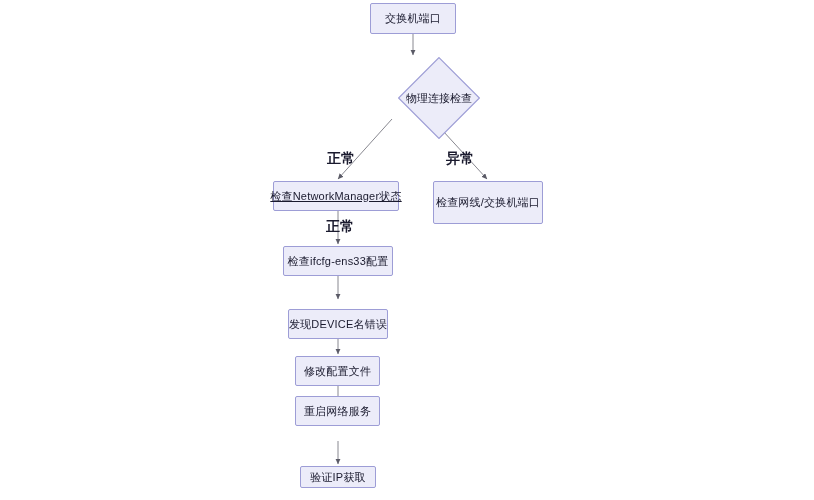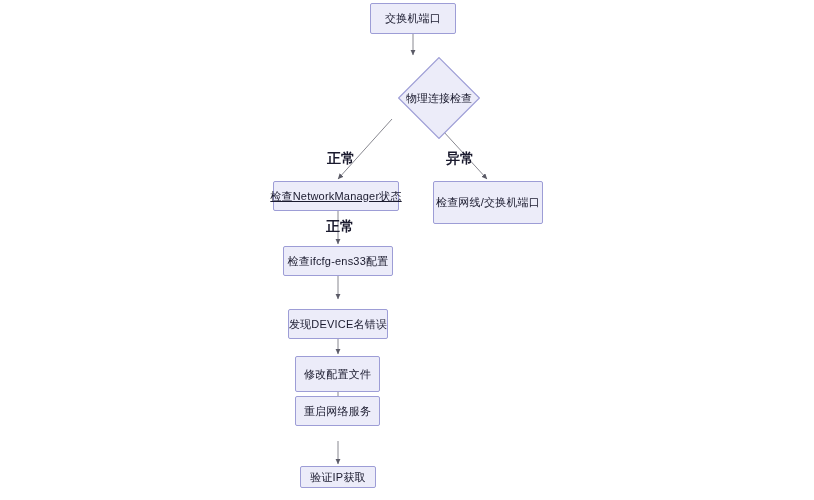--- a/index.html
+++ b/index.html
@@ -111,21 +111,21 @@
 </div>
 
 <div class="node" id="node-ifcfg-check" style="left: 283px; top: 246px; width: 110px; height: 30px;">
   <span>检查ifcfg-ens33配置</span>
 </div>
 
 <div class="node" id="node-device-error" style="left: 288px; top: 301px; width: 100px; height: 30px; margin-top: 8px;">
   <span>发现DEVICE名错误</span>
 </div>
 
-<div class="node" id="node-modify-config" style="left: 295px; top: 356px; width: 85px; height: 36px;">
+<div class="node" id="node-modify-config" style="left: 295px; top: 356px; width: 85px; height: 30px;">
   <span>修改配置文件</span>
 </div>
 
 <div class="node" id="node-restart-net" style="left: 295px; top: 396px; width: 85px; height: 30px;">
   <span>重启网络服务</span>
 </div>
 
 <div class="node" id="node-verify-ip" style="left: 300px; top: 466px; width: 76px; height: 22px; text-align: right;">
   <span>验证IP获取</span>
 </div>

